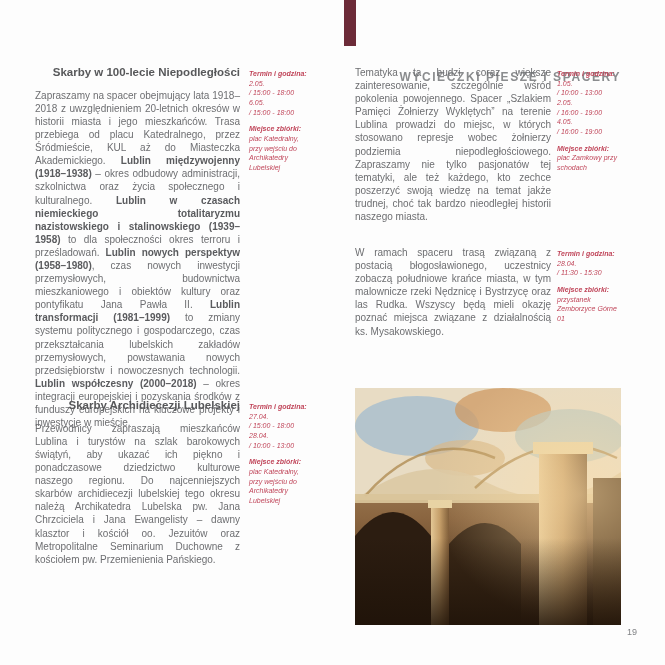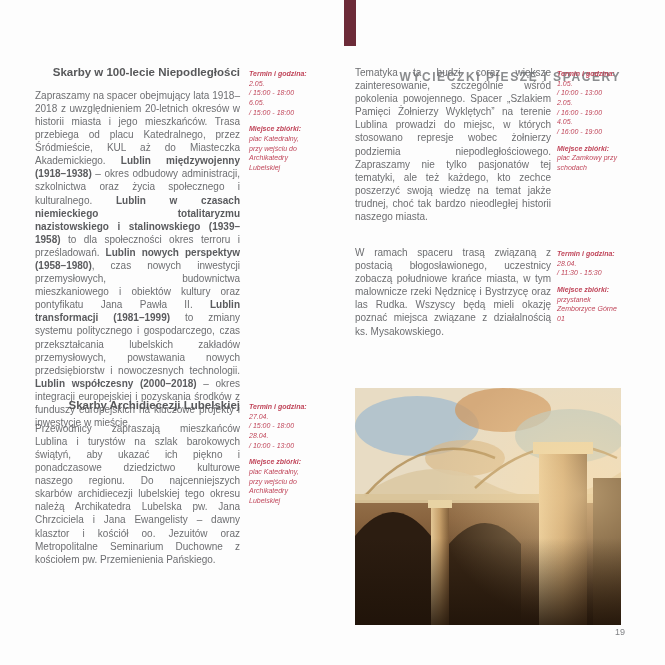--- a/index.html
+++ b/index.html
@@ -64,21 +64,21 @@
   .photo {
     position: absolute;
     left: 355px; top: 388px;
     width: 266px; height: 237px;
     overflow: hidden;
     background: #5a3f2c;
   }
   .photo svg { display: block; width: 100%; height: 100%; }
   .pagenum {
     position: absolute;
-    right: 40px; top: 627px;
+    right: 28px; top: 627px;
     font-size: 9px;
     color: #808285;
   }
 </style>
 </head>
 <body>
 
 <div class="page">
 
   <div class="tab"></div>

